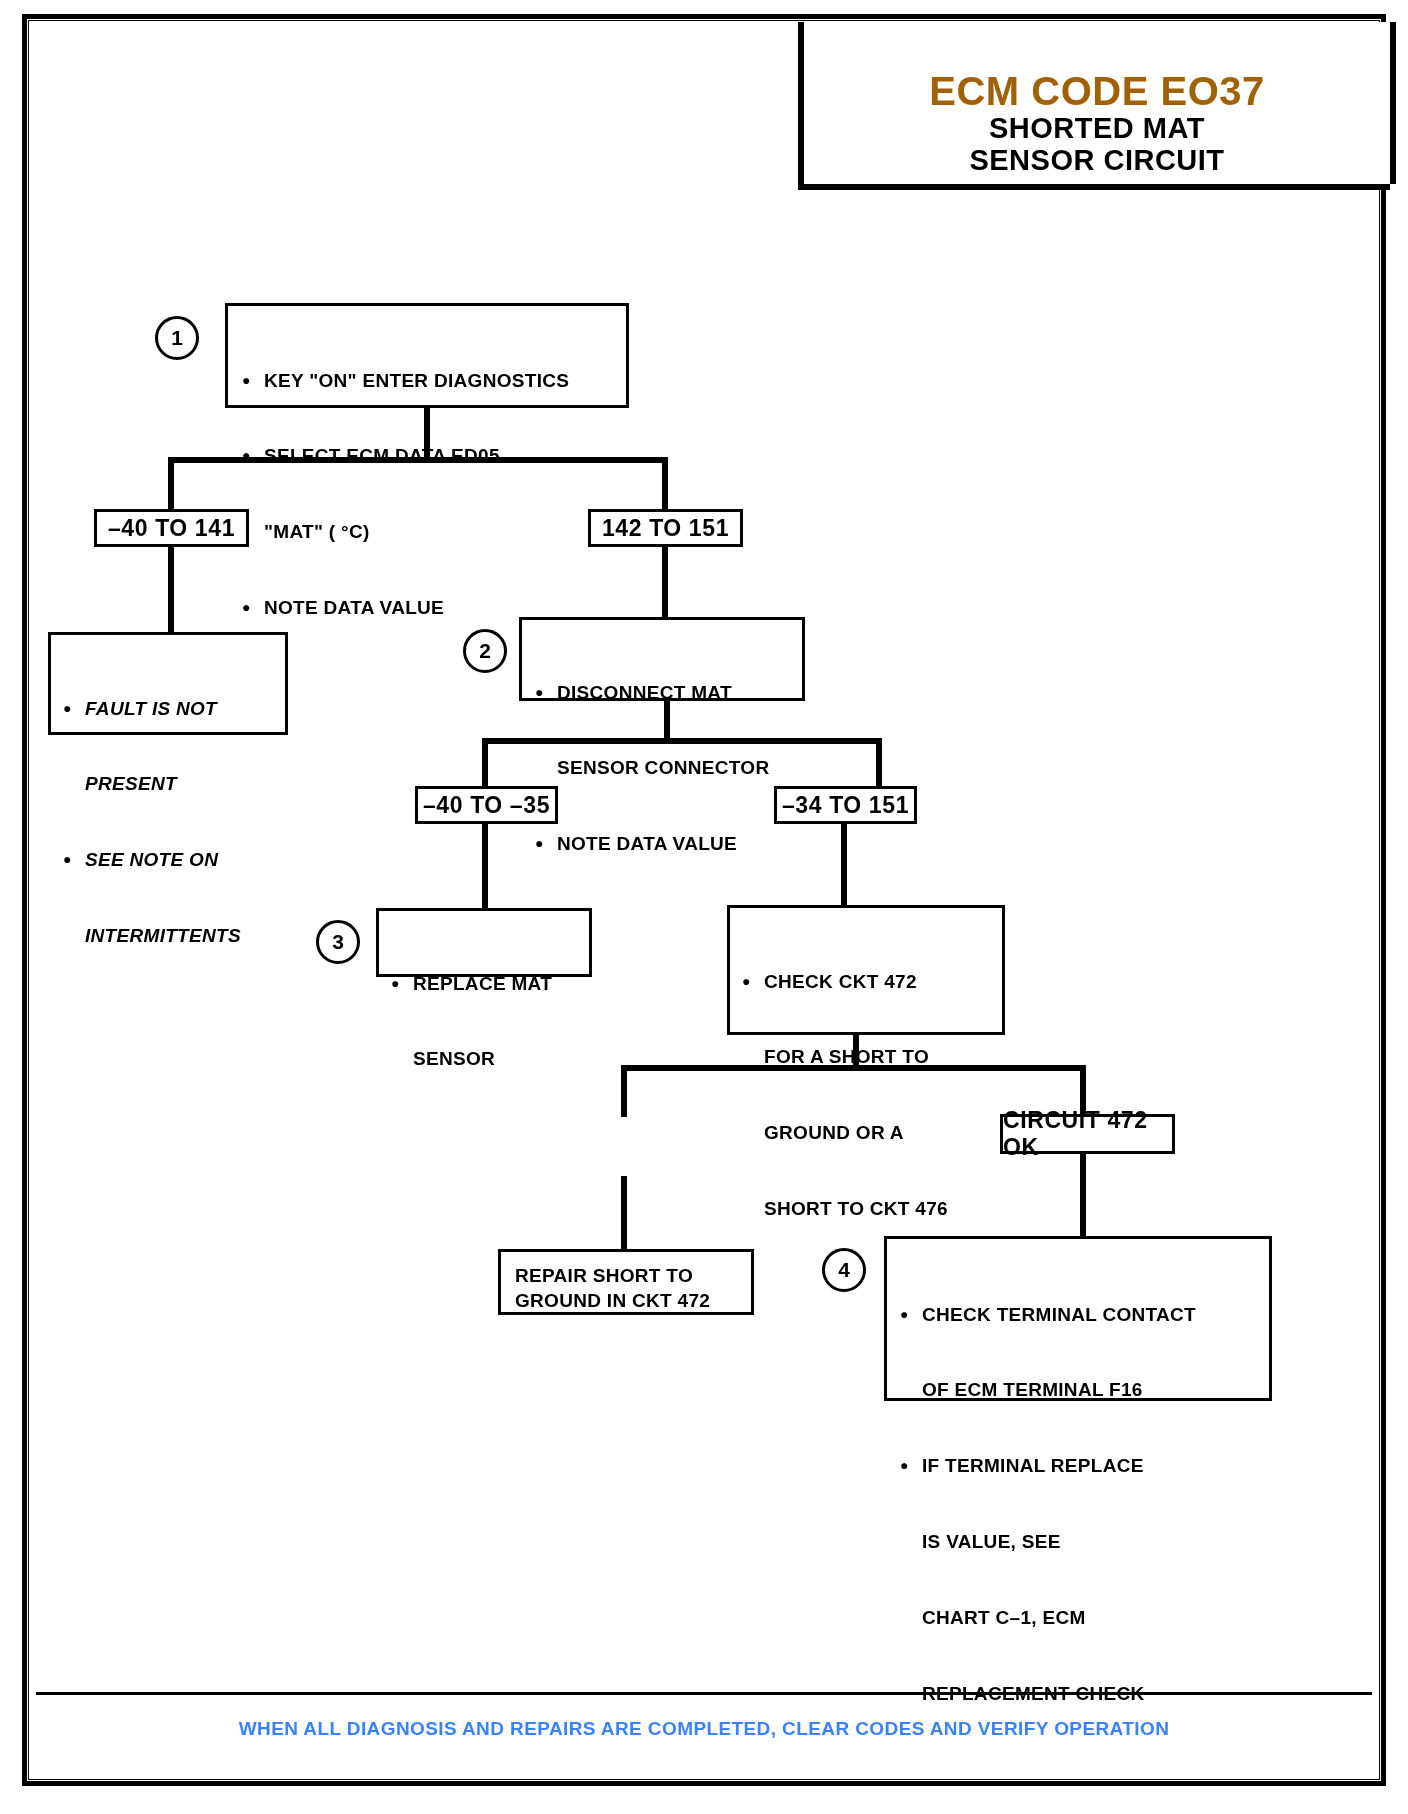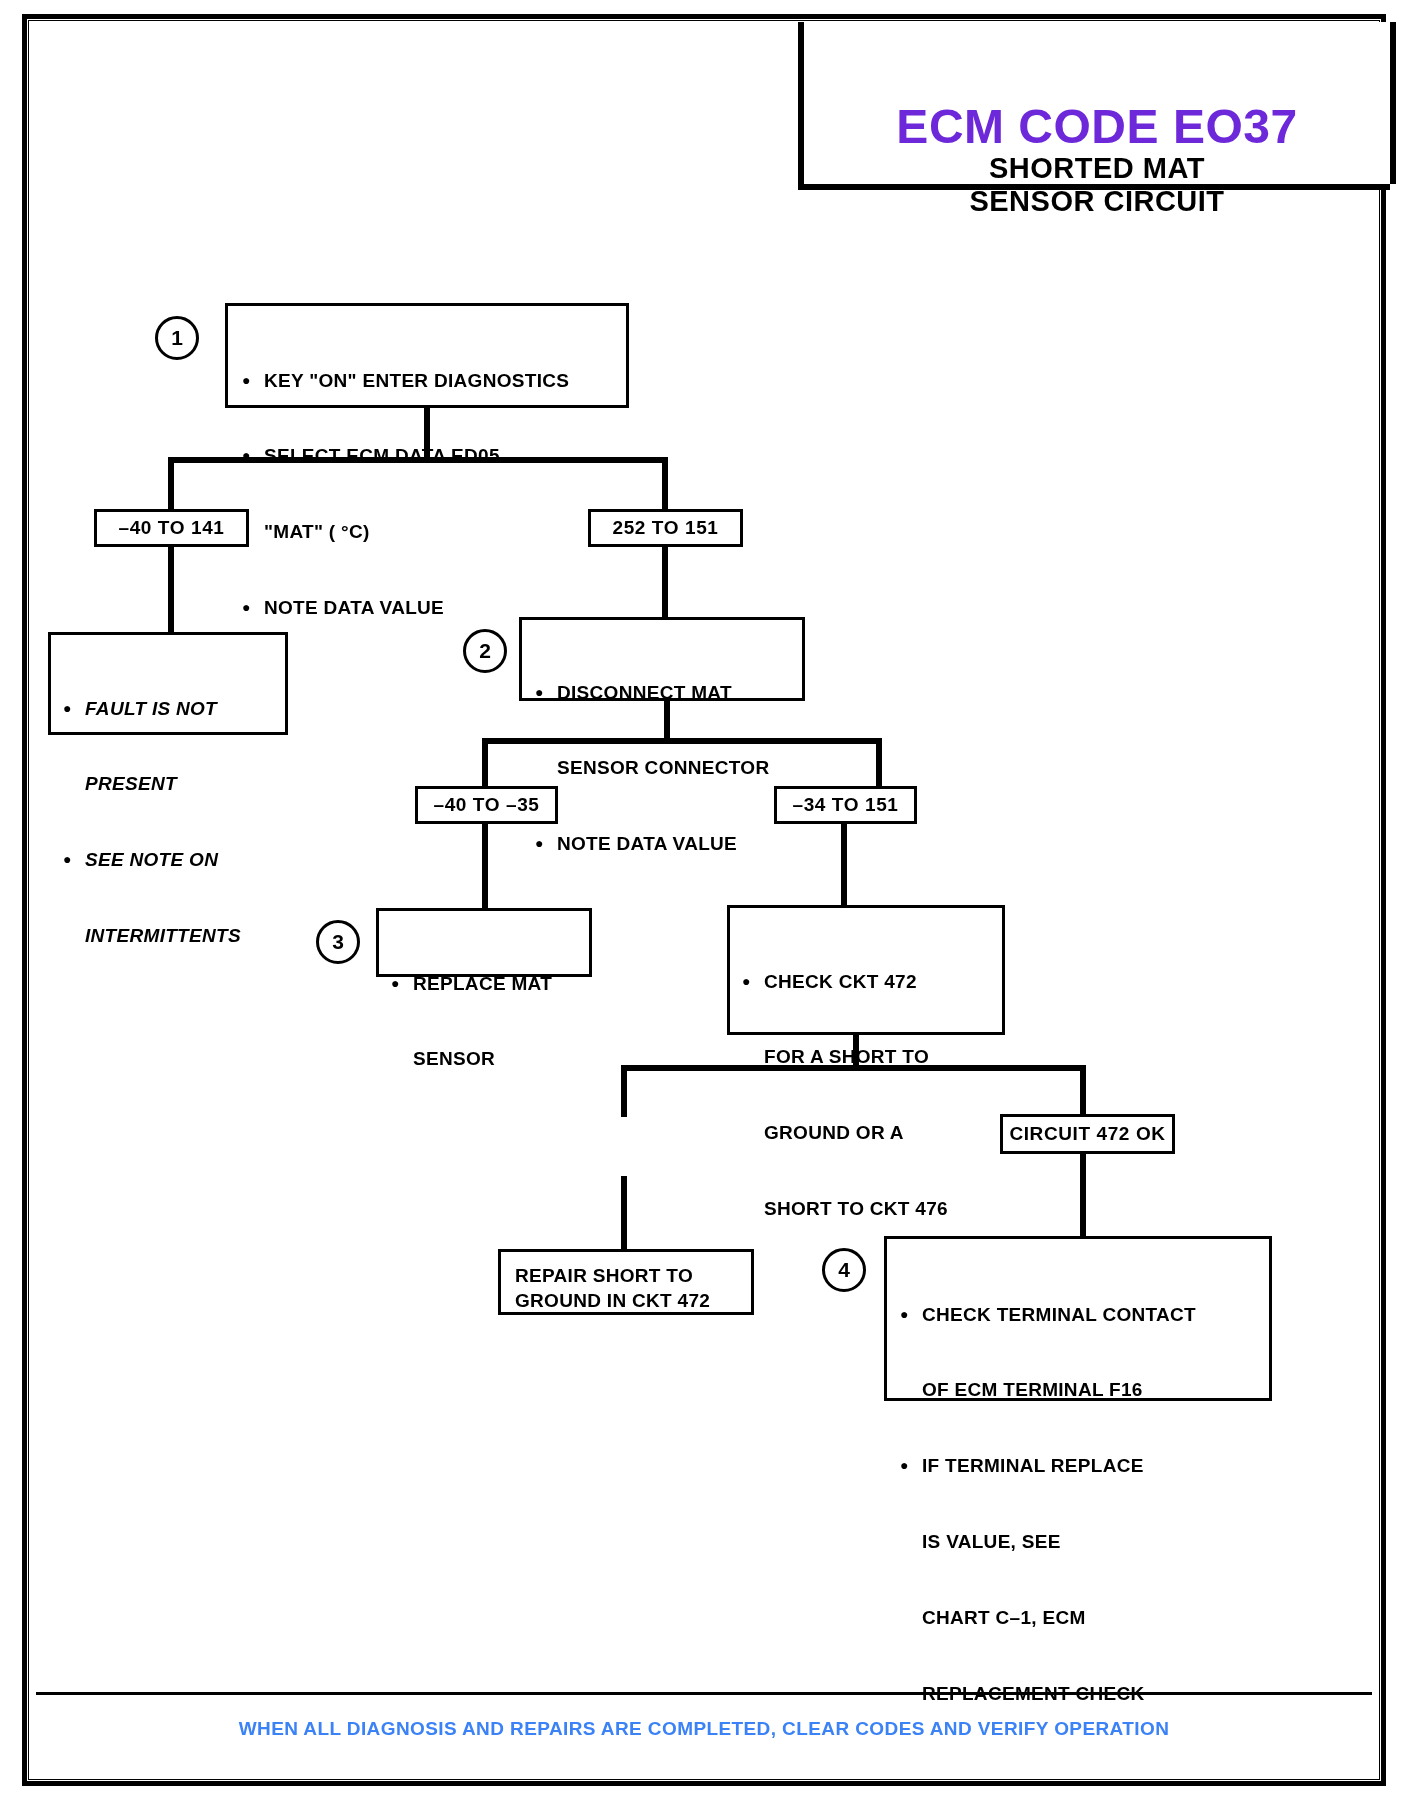--- a/index.html
+++ b/index.html
@@ -59,26 +59,25 @@
     background: #000;
   }
   .title-lines {
     position: absolute;
     left: 0;
     right: 0;
     top: 48px;
     text-align: center;
   }
   .title-main {
-    font-size: 48px;
+    font-size: 40px;
     font-weight: bold;
     letter-spacing: 0.5px;
     line-height: 1.05;
-    color: #6d28d9;
-    margin-top: 32px;
+    color: #a16207;
   }
   .title-sub {
     font-size: 29px;
     font-weight: bold;
     letter-spacing: 0.5px;
     line-height: 1.12;
     color: #000;
   }
 
   
@@ -119,21 +118,21 @@
 
   
   .range-box {
     position: absolute;
     border: 3px solid #000;
     background: #fff;
     box-sizing: border-box;
     display: flex;
     align-items: center;
     justify-content: center;
-    font-size: 19px;
+    font-size: 23px;
     font-weight: bold;
     letter-spacing: 0.6px;
     color: #000;
   }
   .range-box.left-align {
     justify-content: flex-start;
     padding-left: 12px;
     text-align: left;
     display: block;
     padding-top: 9px;
@@ -211,21 +210,21 @@
       <li>NOTE DATA VALUE</li>
     </ul>
   </div>
 
   <div class="ln" style="left:424px; top:408px; width:6px; height:52px;"></div>
   <div class="ln" style="left:168px; top:457px; width:500px; height:6px;"></div>
   <div class="ln" style="left:168px; top:457px; width:6px; height:55px;"></div>
   <div class="ln" style="left:662px; top:457px; width:6px; height:55px;"></div>
 
   <div class="range-box" style="left:94px; top:509px; width:155px; height:38px;">–40 TO 141</div>
-  <div class="range-box" style="left:588px; top:509px; width:155px; height:38px;">252 TO 151</div>
+  <div class="range-box" style="left:588px; top:509px; width:155px; height:38px;">142 TO 151</div>
 
   <div class="ln" style="left:168px; top:547px; width:6px; height:88px;"></div>
   <div class="ln" style="left:662px; top:547px; width:6px; height:86px;"></div>
 
   <div class="box" style="left:48px; top:632px; width:240px; height:103px;">
     <ul class="bullets box-text" style="margin:10px 0 0 12px;font-style:italic;">
       <li>FAULT IS NOT</li>
       <li class="nobullet">PRESENT</li>
       <li>SEE NOTE ON</li>
       <li class="nobullet">INTERMITTENTS</li>

